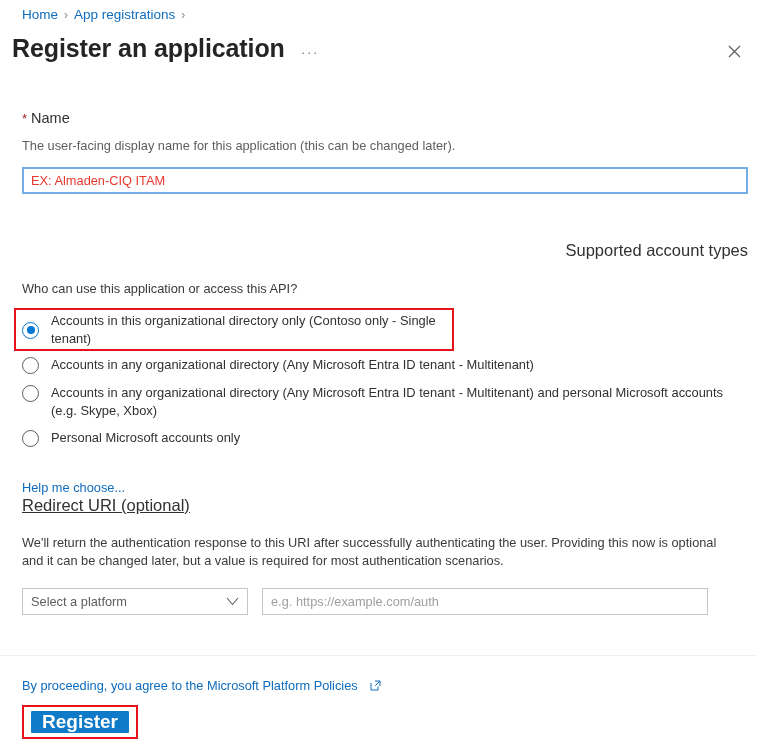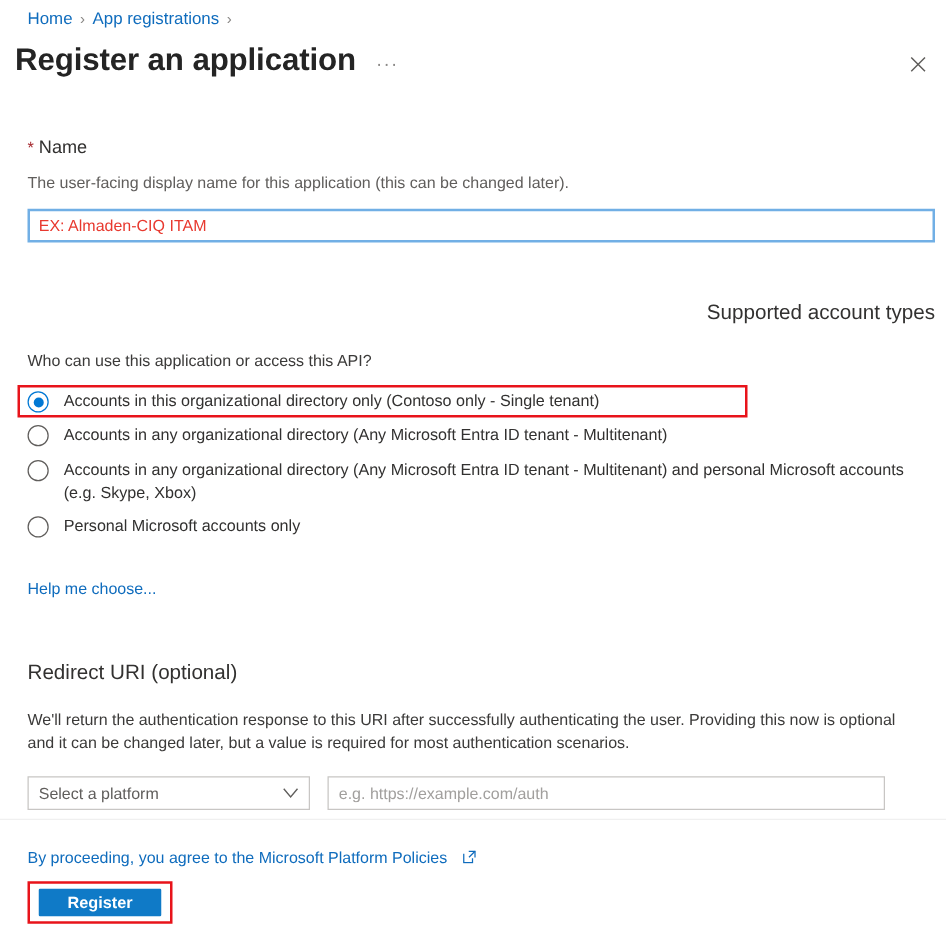--- a/index.html
+++ b/index.html
@@ -143,21 +143,21 @@
     display: flex;
     align-items: flex-start;
     gap: 12px;
     padding: 5px 0;
     cursor: pointer;
   }
   .radio-row.highlighted {
     border: 2px solid #e8131a;
     padding: 2px 6px 2px 6px;
     margin-left: -8px;
-    width: 584px;
+    width: 440px;
     box-sizing: border-box;
     align-items: center;
   }
   .radio-mark {
     flex: 0 0 auto;
     width: 17px;
     height: 17px;
     border-radius: 50%;
     border: 1.4px solid #605e5c;
     background: #fff;
@@ -193,21 +193,21 @@
     font-size: 12.8px;
     color: #0f6cbd;
     cursor: pointer;
   }
 
   
   .redirect-head {
     font-size: 16.5px;
     color: #323130;
     font-weight: 400;
-    margin-top: 49px;
+    text-decoration: underline;
   }
   .redirect-desc {
     font-size: 12.8px;
     color: #3b3a39;
     line-height: 18px;
     margin-top: 19px;
     width: 712px;
   }
   .uri-row {
     display: flex;
@@ -283,21 +283,21 @@
     align-items: center;
     justify-content: center;
   }
   .register-btn {
     width: 98px;
     height: 22px;
     background: #0f7ac7;
     color: #ffffff;
     border: none;
     font-family: "Liberation Sans", sans-serif;
-    font-size: 13px;
+    font-size: 19px;
     font-weight: 600;
     cursor: pointer;
     border-radius: 1px;
     line-height: 22px;
     padding: 0;
   }
 </style>
 </head>
 <body>
 

